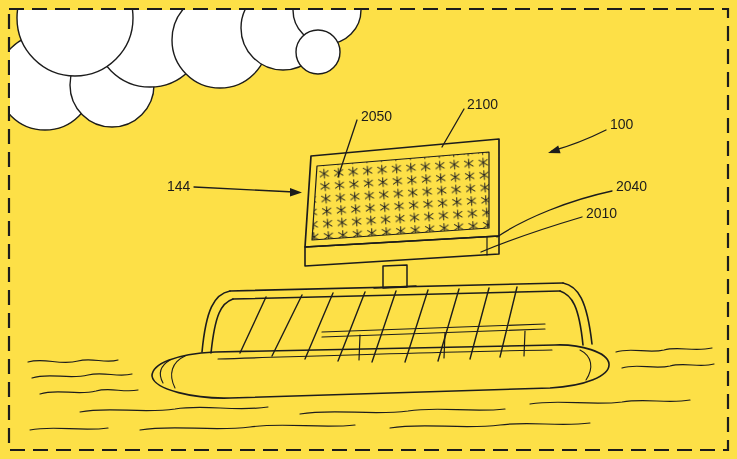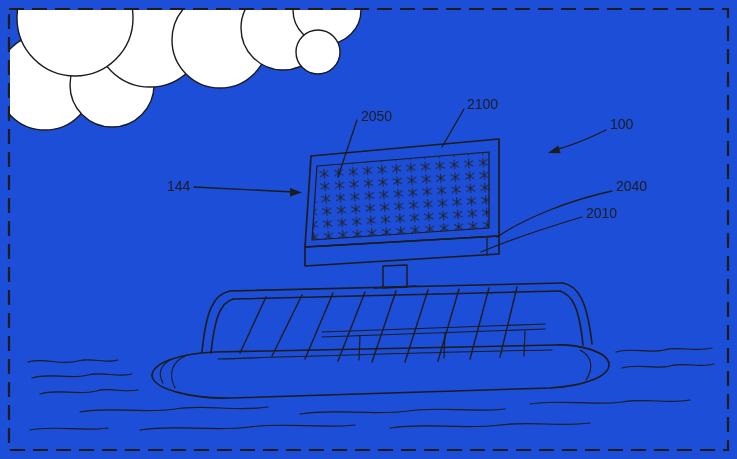--- a/index.html
+++ b/index.html
@@ -1,19 +1,19 @@
 <!DOCTYPE html>
 <html><head>
 <meta charset="utf-8">
 <style>
   html,body{margin:0;padding:0;background:#ffffff;}
   .figure-wrap{
     position:relative;
     width:737px;height:459px;
-    background:#1d4ed8;
+    background:#fde047;
     font-family:"Liberation Sans", sans-serif;
     overflow:hidden;
   }
   svg{display:block;}
   text.ref-label{
     font-family:"Liberation Sans", sans-serif;
     font-size:14px;
     fill:#1c1c1c;
   }
   .ln{stroke:#1c1c1c;fill:none;}

